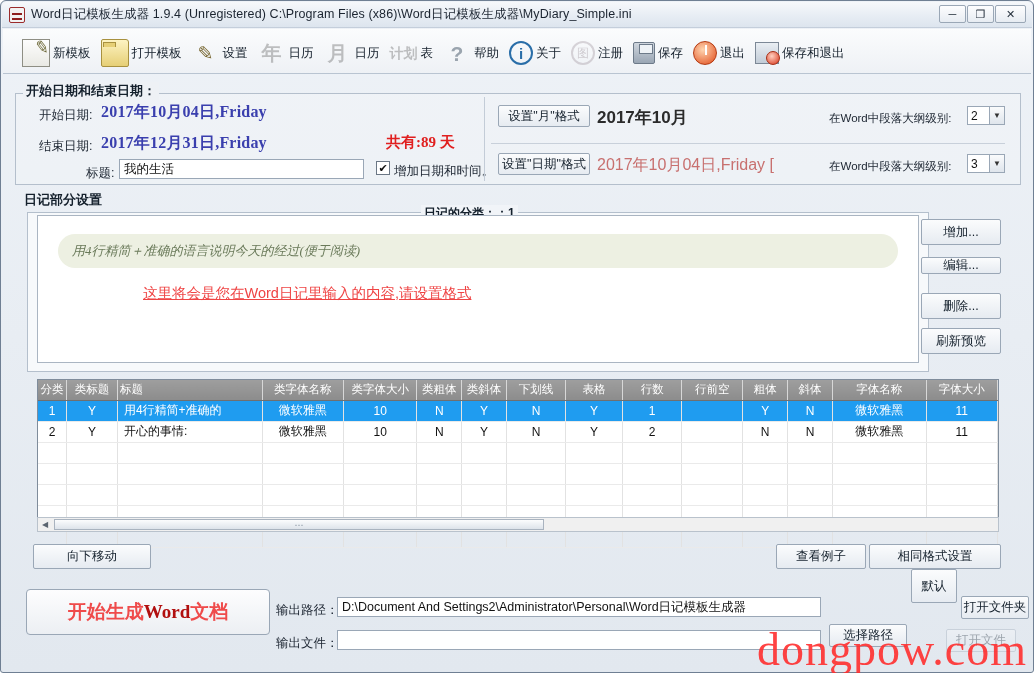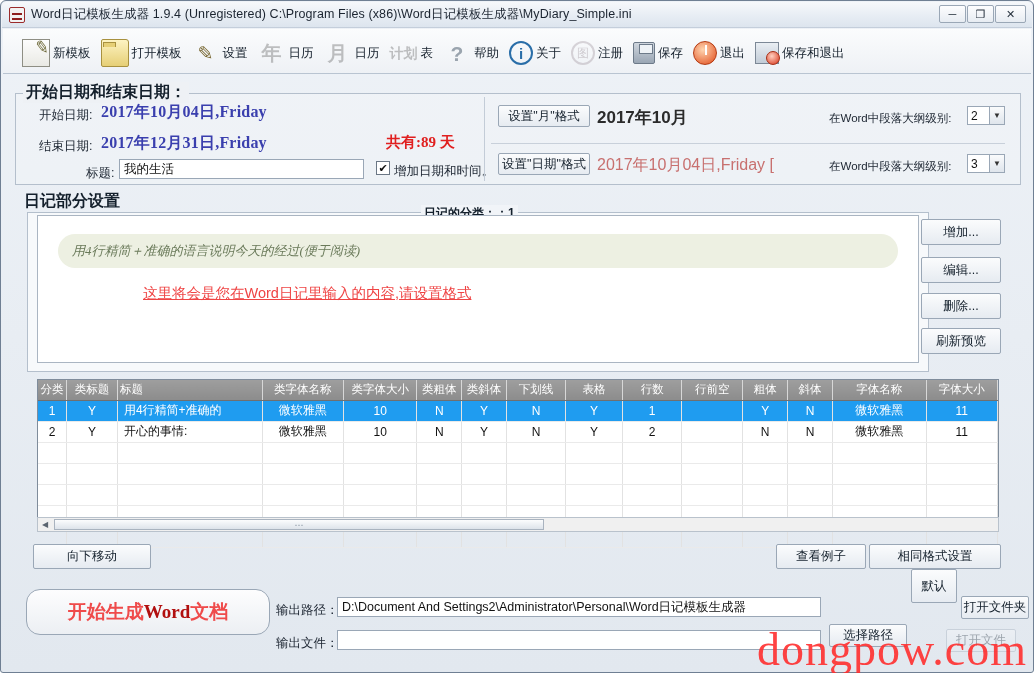--- a/index.html
+++ b/index.html
@@ -72,21 +72,21 @@
   .ic-exit{width:24px;height:24px;border-radius:50%;background:radial-gradient(circle at 40% 35%,#ffd5b0,#e04a19);border:1px solid #b33a12;}
   .ic-exit:after{content:"";position:absolute;left:11px;top:3px;width:2px;height:10px;background:#fff;}
   .ic-saveexit{width:24px;height:22px;background:linear-gradient(#e9eef3,#c2ccd7);border:1px solid #7c8896;}
   .ic-saveexit:after{content:"";position:absolute;right:-2px;bottom:-2px;width:12px;height:12px;border-radius:50%;
      background:radial-gradient(circle at 40% 35%,#ffd0c0,#d8341a);border:1px solid #a62d14;}
   
   .group {
     position:absolute; border:1px solid #b4bfcc; background:rgba(255,255,255,0.18);
   }
   .group-title {
-    position:absolute; font-weight:bold; font-size:16px; color:#14202c;
+    position:absolute; font-weight:bold; font-size:13px; color:#14202c;
     background:transparent; padding:0 3px;
   }
   .lbl { font-size:12.5px; color:#1b2430; }
   .val-blue { font-family:"Liberation Serif","DejaVu Serif",serif; font-size:16px; font-weight:bold; color:#3a3fae; letter-spacing:0.2px;}
   .val-red  { font-family:"Liberation Serif","DejaVu Serif",serif; font-size:15px; font-weight:bold; color:#e02020;}
   .txtbox {
     background:#fff; border:1px solid #9aa7b6; height:20px; font-size:12.5px; color:#111;
     padding:1px 4px; display:flex; align-items:center; font-family:"Liberation Sans",sans-serif;
   }
   .btn {
@@ -139,21 +139,21 @@
     position:absolute;left:36px;top:516px;width:962px;height:15px;
     background:#f0f0f0;border:1px solid #b9c2cc;display:flex;align-items:center;
   }
   #hthumb{position:absolute;left:16px;top:1px;height:11px;width:490px;
     background:linear-gradient(#fbfcfd,#dde3ea);border:1px solid #a9b3bf;
     display:flex;align-items:center;justify-content:center;font-size:9px;color:#8792a0;}
   .sarrow{width:14px;height:13px;display:flex;align-items:center;justify-content:center;font-size:8px;color:#5b6570;}
   
   #genbtn {
     position:absolute;left:25px;top:588px;width:244px;height:46px;
-    background:linear-gradient(#fdfdfe,#eceff3);border:1px solid #9aa7b6;border-radius:14px;
+    background:linear-gradient(#fdfdfe,#eceff3);border:1px solid #9aa7b6;border-radius:4px;
     display:flex;align-items:center;justify-content:center;
   }
   #genbtn span{font-size:19px;color:#ef4b4b;font-weight:bold;font-family:"Liberation Serif",serif;}
   #genbtn span b{color:#b10f0f;}
   #watermark{
     position:absolute;right:6px;bottom:-4px;font-family:"Liberation Serif","DejaVu Serif",serif;
     font-size:46px;color:#ff2f2f;opacity:.9;letter-spacing:1px;white-space:nowrap;
   }
   .ghost{opacity:.35;}
 </style>
@@ -265,21 +265,21 @@
 
   <div class="group" style="left:26px;top:211px;width:902px;height:160px;background:#f7f9fb;"></div>
   <div class="group-title" style="left:420px;top:204px;background:#f1f4f8;font-size:12px;">日记的分类：：1</div>
 
   <div id="preview">
     <div id="hint-line">用4行精简＋准确的语言说明今天的经过(便于阅读)</div>
     <div id="preview-text">这里将会是您在Word日记里输入的内容,请设置格式</div>
   </div>
 
   <div class="btn" style="position:absolute;left:920px;top:218px;width:80px;height:26px;">增加...</div>
-  <div class="btn" style="position:absolute;left:920px;top:256px;width:80px;height:26px;">编辑...</div>
+  <div class="btn" style="position:absolute;left:920px;top:256px;width:80px;height:17px;">编辑...</div>
   <div class="btn" style="position:absolute;left:920px;top:292px;width:80px;height:26px;">删除...</div>
   <div class="btn" style="position:absolute;left:920px;top:327px;width:80px;height:26px;">刷新预览</div>
 
   <div id="grid">
     <table class="dg">
       <colgroup>
         <col style="width:28px">
           <col style="width:50px">
           <col style="width:142px">
         <col style="width:80px">

